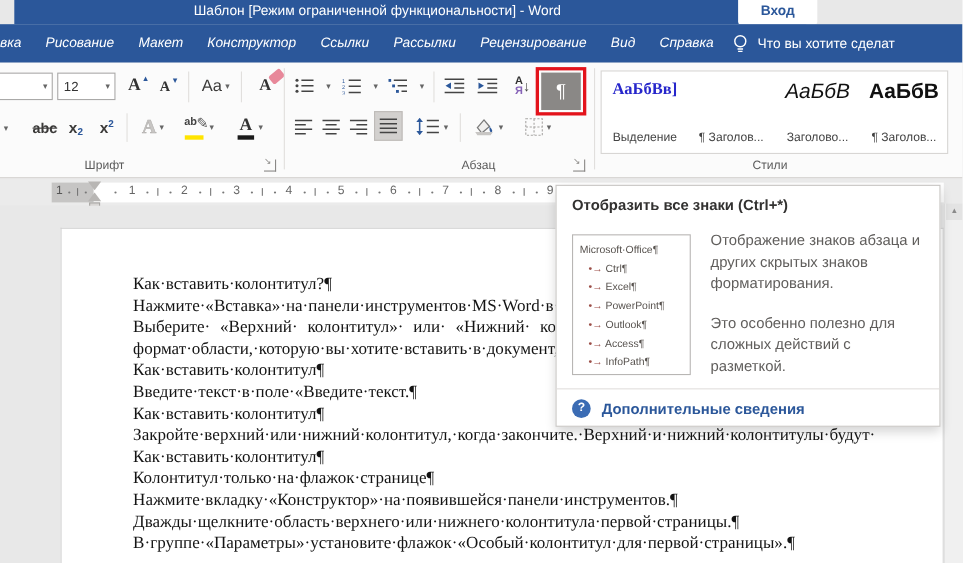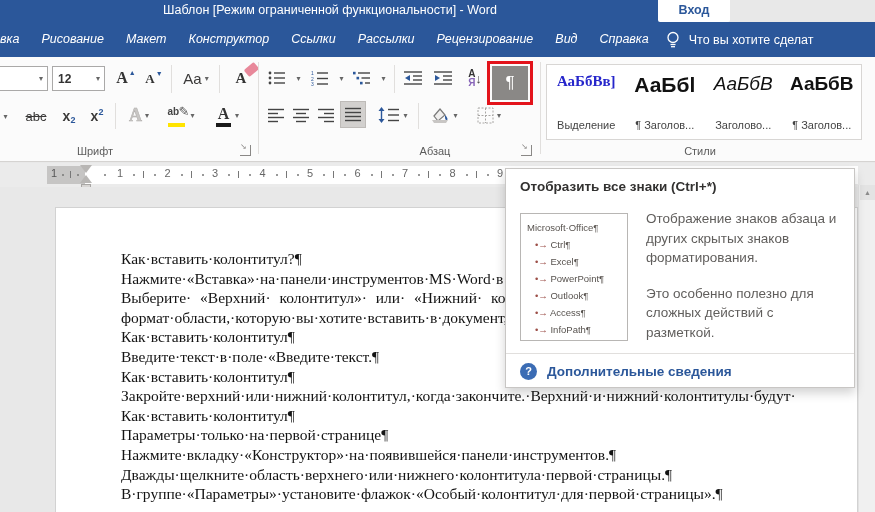--- a/index.html
+++ b/index.html
@@ -1,38 +1,38 @@
 <!DOCTYPE html>
 <html><head>
 <meta charset="utf-8">
 <style>
   * { margin:0; padding:0; box-sizing:border-box; }
   html,body { width:875px; height:512px; overflow:hidden; }
   body { font-family:"Liberation Sans", sans-serif; position:relative; background:#e8e8e8; }
 
   
-  .titlebar { position:absolute; left:0; top:0; width:720px; height:22px; background:#2b579a; }
+  .titlebar { position:absolute; left:13px; top:0; width:720px; height:22px; background:#2b579a; }
   .titlebar .title { position:absolute; left:0; right:60px; top:3px; text-align:center; color:#ffffff; font-size:12.5px; white-space:nowrap; }
   .signin { position:absolute; right:-10px; top:-3px; width:72px; height:25px; background:#ffffff; border-radius:2px; color:#2b579a; font-size:12.5px; font-weight:bold; text-align:center; line-height:27px; }
 
   
   .tabrow { position:absolute; left:0; top:22px; width:875px; height:35px; background:#2b579a; display:flex; align-items:center; white-space:nowrap; overflow:hidden; }
   .tab { color:#ffffff; font-size:12.5px; padding:0 11px; line-height:35px;font-style:italic; }
   .tab-partial { padding-left:0; margin-left:0; }
   .tellme { display:flex; align-items:center; color:#ffffff; font-size:12.5px; margin-left:6px; }
   .bulb { margin-right:9px; display:inline-block; }
 
   
   .ribbon { position:absolute; left:0; top:57px; width:875px; height:105px; background:#fbfbfb; border-bottom:1px solid #d5d3d1; }
   .vdiv { position:absolute; top:5px; height:92px; width:1px; background:#e1dfdd; }
   .grouplabel { position:absolute; top:88px; font-size:11px; color:#5b5b5b; text-align:center; }
   .launcher { position:absolute; top:88px; width:11px; height:11px; border-right:1px solid #8a8886; border-bottom:1px solid #8a8886; }
   .launcher span { position:absolute; left:0px; top:-3px; font-size:8px; color:#8a8886; }
   .combo { position:absolute; height:25px; background:#ffffff; border:1px solid #aaa9a8; font-size:12px; color:#333; display:flex; align-items:center; }
-  .combo .val { padding-left:5px; flex:1; overflow:hidden; white-space:nowrap;font-weight:bold; }
+  .combo .val { padding-left:5px; flex:1; overflow:hidden; white-space:nowrap; }
   .combo .car { color:#666; font-size:8px; padding:0 4px; }
   .rbtn { position:absolute; display:flex; align-items:center; justify-content:center; color:#3b3a39; }
   .car8 { font-size:8px; color:#666; margin-left:3px; }
   .letterA { font-family:"Liberation Serif", serif; font-weight:bold; color:#333; }
   .blue { color:#2b579a; }
   .grayA { font-family:"Liberation Serif", serif; font-weight:bold; color:#c8c6c4; -webkit-text-stroke:0.5px #b0aeac; }
   .ylwbar { position:absolute; left:1px; bottom:0px; width:17px; height:4px; background:#ffe400; }
   .blkbar { position:absolute; left:1px; bottom:0px; width:15px; height:4px; background:#1a1a1a; }
   .eraser { position:absolute; right:-2px; top:1px; width:13px; height:9px; background:#e8889a; border-radius:2px; transform:rotate(-40deg); }
   .pressed { background:#d2d0ce; border:1px solid #bebbb8; }
@@ -142,21 +142,21 @@
   </div>
   <div class="vdiv" style="left:219px; top:8px; height:28px;"></div>
   <div class="rbtn" style="left:226px; top:7px; width:30px; height:28px;">
     <span class="letterA" style="font-size:15px; position:relative;">А</span>
     <span class="eraser"></span>
   </div>
 
   <div class="rbtn" style="left:-4px; top:47px; width:16px; height:24px;">
       <span class="car8">▾</span>
     </div>
-  <div class="rbtn" style="left:20px; top:47px; width:32px; height:24px; font-size:13px; font-weight:normal; text-decoration:line-through;">
+  <div class="rbtn" style="left:20px; top:47px; width:32px; height:24px; font-size:13px; font-weight:bold; text-decoration:line-through;justify-content:flex-end;">
     <span>abc</span>
   </div>
   <div class="rbtn" style="left:56px; top:47px; width:26px; height:24px;">
     <span style="font-size:14px; font-weight:bold;">x</span>
       <span class="blue" style="font-size:9px; font-weight:bold; margin-top:7px;">2</span>
   </div>
   <div class="rbtn" style="left:84px; top:47px; width:26px; height:24px;">
     <span style="font-size:14px; font-weight:bold;">x</span>
       <span class="blue" style="font-size:9px; font-weight:bold; margin-top:-8px;">2</span>
   </div>
@@ -325,21 +325,20 @@
     </div>
 
   <div class="vdiv" style="left:540px;"></div>
 
   <div class="stylesbox">
     <div class="stylecell">
       <div class="prev p-blue">АаБбВв]</div>
       <div class="nm">Выделение</div>
     </div>
     <div class="stylecell">
-      <div class="prev p-h1">АаБбl</div>
       <div class="nm">¶ Заголов...</div>
     </div>
     <div class="stylecell">
       <div class="prev p-h2">АаБбВ</div>
       <div class="nm">Заголово...</div>
     </div>
     <div class="stylecell">
       <div class="prev p-h3">АаБбВ</div>
       <div class="nm">¶ Заголов...</div>
     </div>
@@ -407,21 +406,21 @@
     <div class="doc">
       <div>Как·вставить·колонтитул?¶</div>
       <div class="ws1">Нажмите·«Вставка»·на·панели·инструментов·MS·Word·в·ве</div>
       <div class="ws2">Выберите· «Верхний· колонтитул»· или· «Нижний· колонт</div>
       <div>формат·области,·которую·вы·хотите·вставить·в·документ,·т</div>
       <div>Как·вставить·колонтитул¶</div>
       <div>Введите·текст·в·поле·«Введите·текст.¶</div>
       <div>Как·вставить·колонтитул¶</div>
       <div class="ws1">Закройте·верхний·или·нижний·колонтитул,·когда·закончите.·Верхний·и·нижний·колонтитулы·будут·</div>
       <div>Как·вставить·колонтитул¶</div>
-      <div>Параметры·только·на·первой·странице¶</div>
+      <div>Колонтитул·только·на·флажок·странице¶</div>
       <div>Нажмите·вкладку·«Конструктор»·на·появившейся·панели·инструментов.¶</div>
       <div>Дважды·щелкните·область·верхнего·или·нижнего·колонтитула·первой·страницы.¶</div>
       <div>В·группе·«Параметры»·установите·флажок·«Особый·колонтитул·для·первой·страницы».¶</div>
     </div>
   </div>
 </div>
 
 <div class="scrollbar">
   <div class="scroll-up">▲</div>
 </div>

